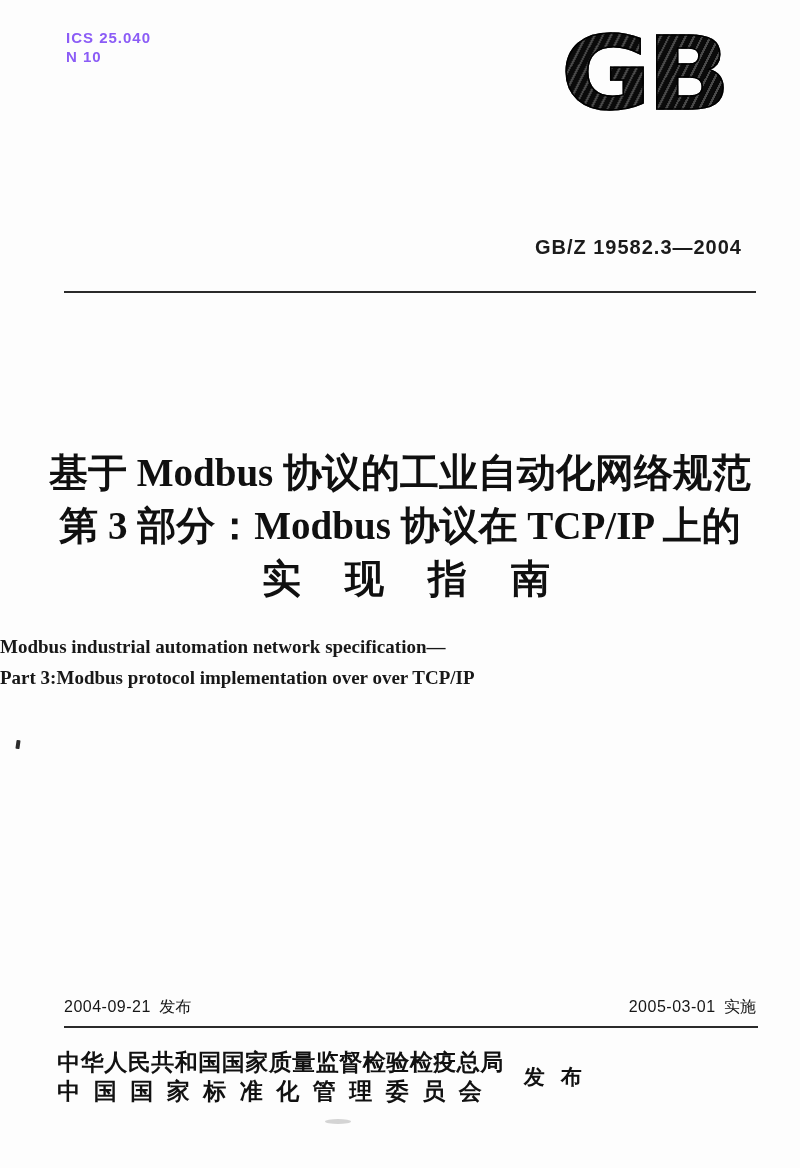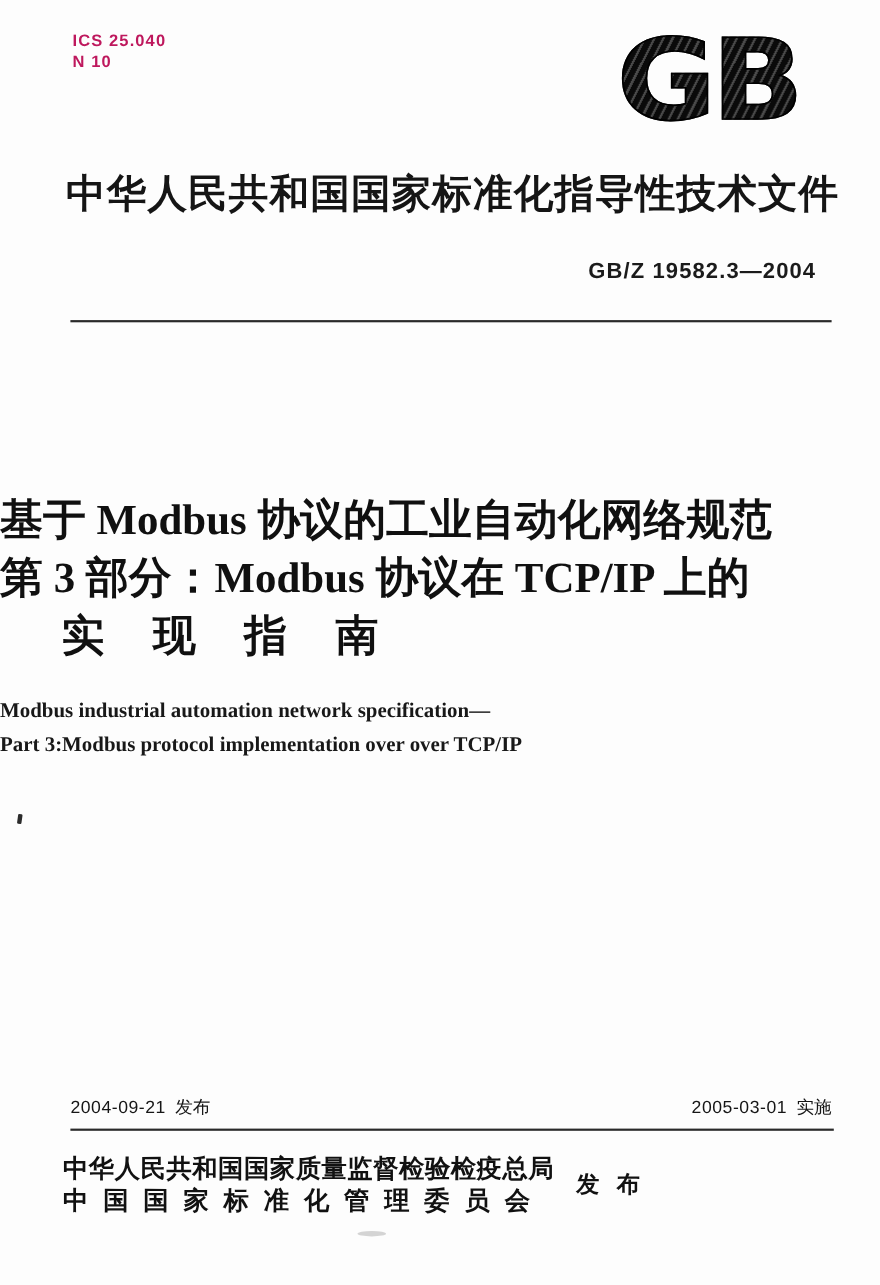--- a/index.html
+++ b/index.html
@@ -18,21 +18,21 @@
   
   .ics-block {
     position: absolute;
     left: 66px;
     top: 28px;
     font-family: "Liberation Sans", sans-serif;
     font-weight: bold;
     font-size: 15px;
     line-height: 19px;
     letter-spacing: 1px;
-    color: #be185d;
+    color: #8b5cf6;
   }
 
   
   .gb-logo {
     position: absolute;
     top: 22px;
     right: 38px;
     width: 225px;
     height: 104px;
     text-align: center;
@@ -89,21 +89,21 @@
     height: 2px;
     background: #2a2a2a;
   }
 
   
   .main-title {
     position: absolute;
     top: 446px;
     left: 0;
     width: 800px;
-    text-align: left;
+    text-align: center;
     font-weight: bold;
     font-size: 39px;
     line-height: 53px;
     color: #101010;
     white-space: nowrap;
   }
   .main-title .cn3 {
     letter-spacing: 44px;
     padding-left: 20px; 
     margin-left: 36px;
@@ -204,21 +204,20 @@
 
   <div class="ics-block">
     <div>ICS 25.040</div>
     <div>N 10</div>
   </div>
 
   <div class="gb-logo">
     <span class="gb-logo-text">GB</span>
   </div>
 
-  <div class="doc-type">中华人民共和国国家标准化指导性技术文件</div>
 
   <div class="std-number">GB/Z 19582.3—2004</div>
 
   <div class="rule-top"></div>
 
   <div class="main-title">
     <div class="cn1">基于 Modbus 协议的工业自动化网络规范</div>
     <div class="cn2">第 3 部分：Modbus 协议在 TCP/IP 上的</div>
     <div class="cn3">实现指南</div>
   </div>

